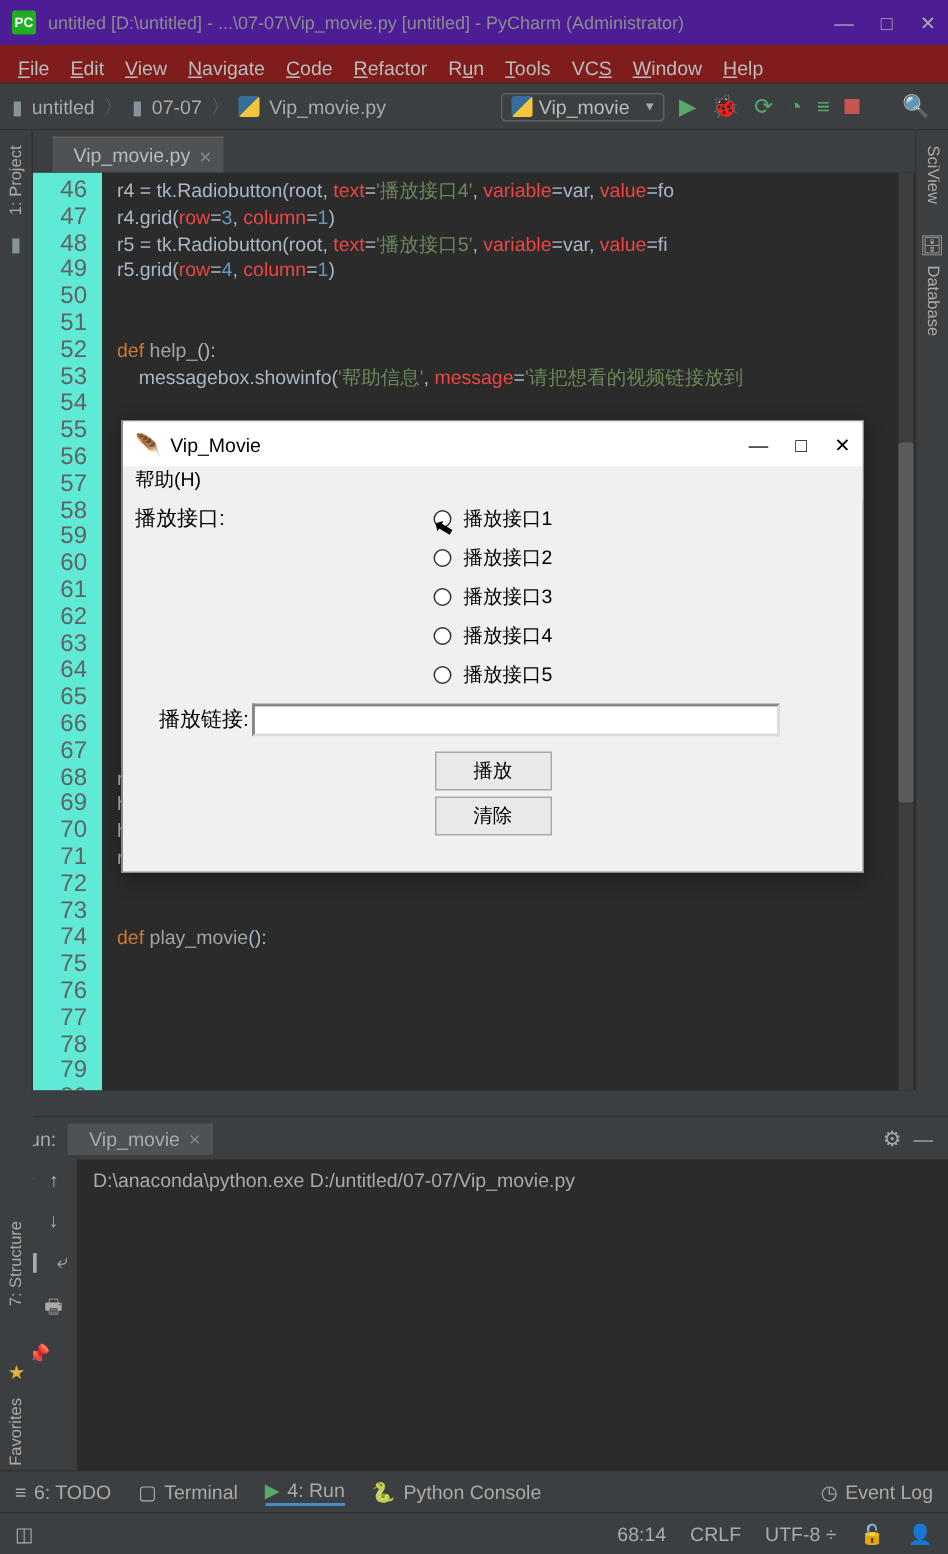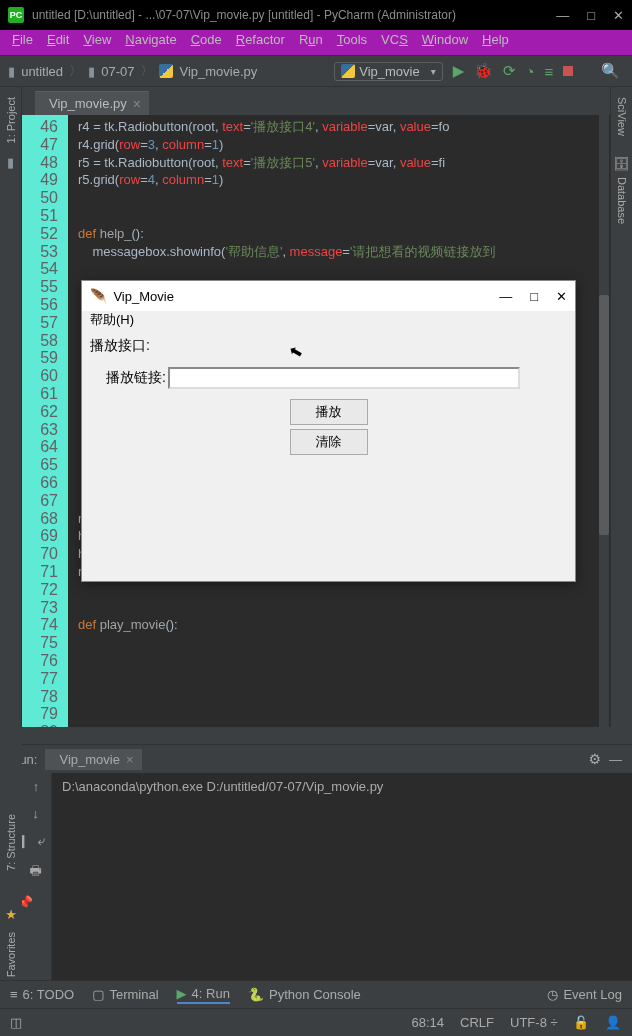--- a/index.html
+++ b/index.html
@@ -1,22 +1,22 @@
 <!DOCTYPE html>
 <html><head>
 <meta charset="utf-8">
 <style>
 *{margin:0;padding:0;box-sizing:border-box;font-family:"Segoe UI",Arial,sans-serif;font-size:13px;-webkit-font-smoothing:antialiased}
 body{width:632px;height:1036px;background:#3c3f41;color:#bbb;overflow:hidden;position:relative}
-.titlebar{height:30px;background:#000000;display:flex;align-items:center;padding:0 8px;color:#8c8c8c}
+.titlebar{height:30px;background:#4c1d95;display:flex;align-items:center;padding:0 8px;color:#8c8c8c}
 .titlebar .icon{width:16px;height:16px;background:#21af21;border-radius:2px;margin-right:8px;display:flex;align-items:center;justify-content:center;color:#fff;font-size:9px;font-weight:bold}
 .titlebar .title{flex:1;font-size:12px;white-space:nowrap;overflow:hidden;text-overflow:ellipsis}
 .win-controls{display:flex;gap:18px;color:#aaa}
 .win-controls span{cursor:pointer}
-.menubar{height:26px;background:#a21caf;display:flex;align-items:flex-start;padding:0 6px;gap:2px;border-bottom:1px solid #323232}
+.menubar{height:26px;background:#7f1d1d;display:flex;align-items:flex-end;padding:0 6px;gap:2px;border-bottom:1px solid #323232}
 .menubar span{padding:2px 6px;color:#bbb;font-size:13px}
 .menubar span u{text-decoration:underline}
 .navbar{height:31px;background:#3c3f41;display:flex;align-items:center;padding:0 8px;border-bottom:1px solid #323232}
 .navbar .crumbs{display:flex;align-items:center;gap:6px;flex:1;color:#aaa;font-size:13px}
 .navbar .crumbs .folder-ico{color:#87939a}
 .navbar .crumbs .sep{color:#666}
 .navbar .py-ico{width:14px;height:14px;background:linear-gradient(135deg,#366e9c 50%,#f2c73c 50%);border-radius:2px}
 .navbar .run-combo{background:#3c3f41;border:1px solid #5e6060;border-radius:3px;padding:1px 22px 1px 6px;color:#bbb;font-size:12px;display:flex;align-items:center;gap:4px;position:relative;margin-right:6px}
 .navbar .run-combo::after{content:"▾";position:absolute;right:6px;color:#aaa;font-size:10px}
 .navbar .rb{display:flex;align-items:center;gap:10px;padding:0 4px}
@@ -201,20 +201,42 @@
       <span>✕</span>
     </div>
   </div>
   <div class="dlg-menu">
     <span>帮助(H)</span>
   </div>
   <div class="dlg-body">
     <div class="dlg-row">
       <div class="dlg-label">播放接口:</div>
     </div>
+    <div class="radios">
+      <div class="radio-item">
+          <div class="radio-circ"></div>
+          <span>播放接口1</span>
+        </div>
+      <div class="radio-item">
+          <div class="radio-circ"></div>
+          <span>播放接口2</span>
+        </div>
+      <div class="radio-item">
+          <div class="radio-circ"></div>
+          <span>播放接口3</span>
+        </div>
+      <div class="radio-item">
+          <div class="radio-circ"></div>
+          <span>播放接口4</span>
+        </div>
+      <div class="radio-item">
+          <div class="radio-circ"></div>
+          <span>播放接口5</span>
+        </div>
+    </div>
     <div class="dlg-input-row">
       <label>播放链接:</label>
       <input type="text" style="">
     </div>
     <div class="dlg-btns">
       <button>播放</button>
       <button>清除</button>
     </div>
   </div>
 </div>

